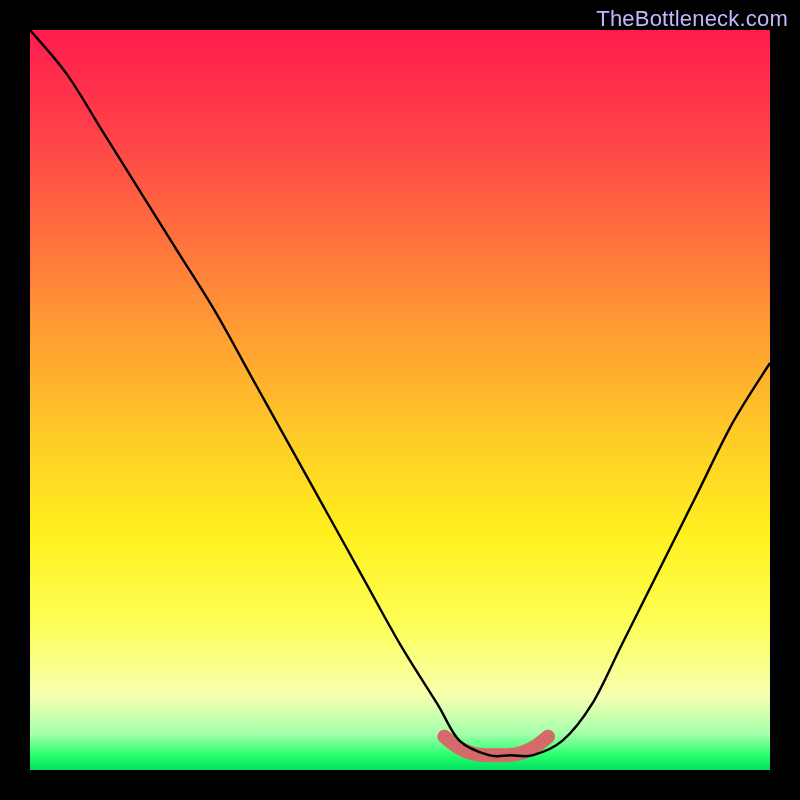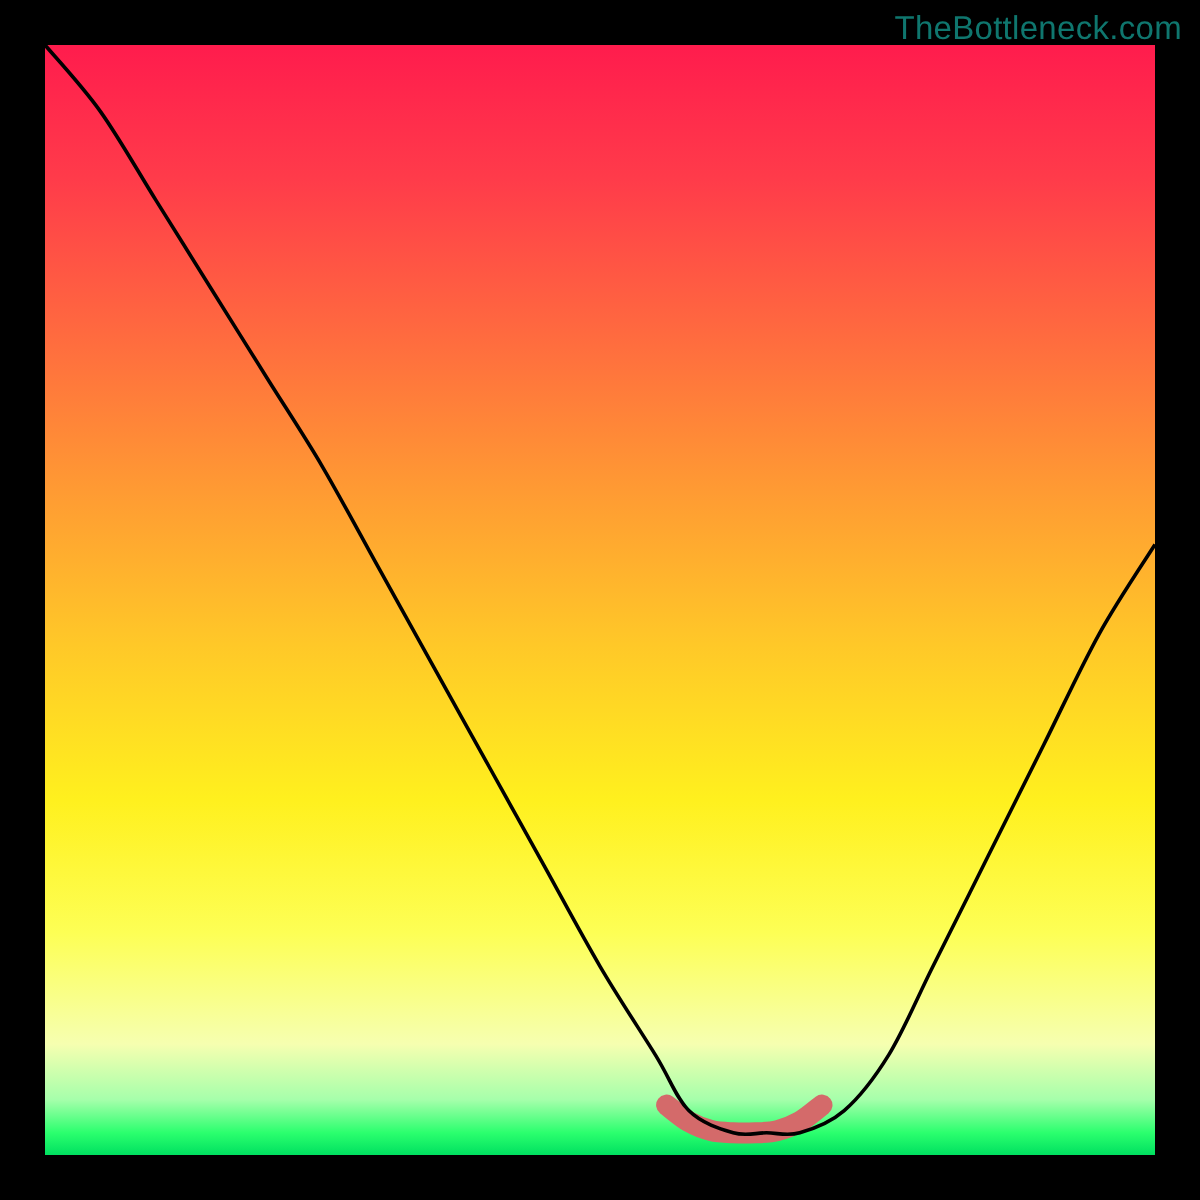--- a/index.html
+++ b/index.html
@@ -8,21 +8,21 @@
     height: 800px;
     background: #000;
     font-family: Arial, Helvetica, sans-serif;
     position: relative;
     overflow: hidden;
   }
   .watermark {
     position: absolute;
     top: 6px;
     right: 12px;
-    color: #0f766e;
+    color: #c4b5fd;
     font-size: 22px;
     letter-spacing: 0.2px;
     z-index: 10;
   }
   .plot-frame {
     position: absolute;
     top: 30px;
     left: 30px;
     width: 740px;
     height: 740px;

